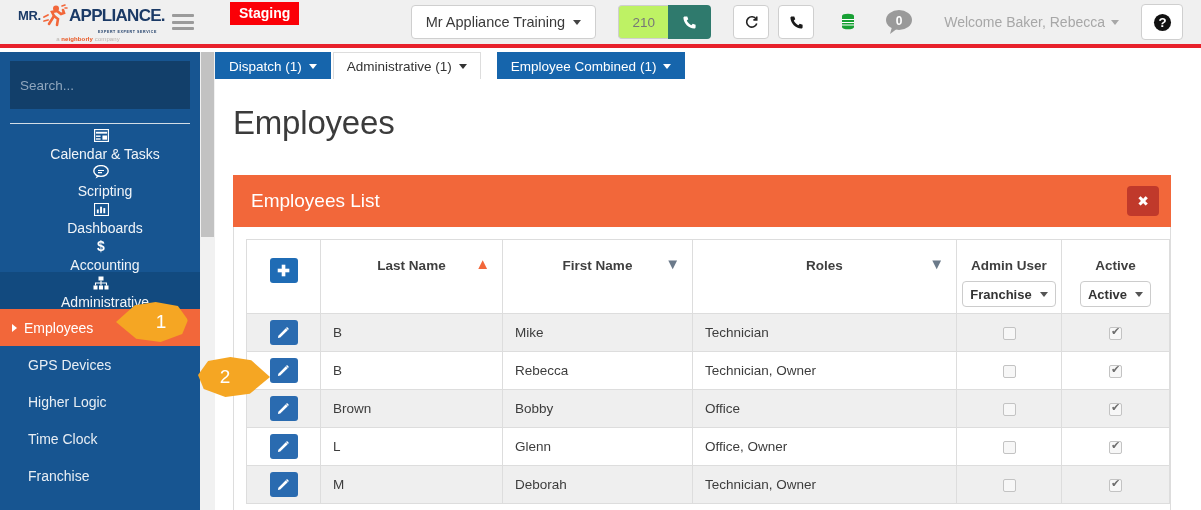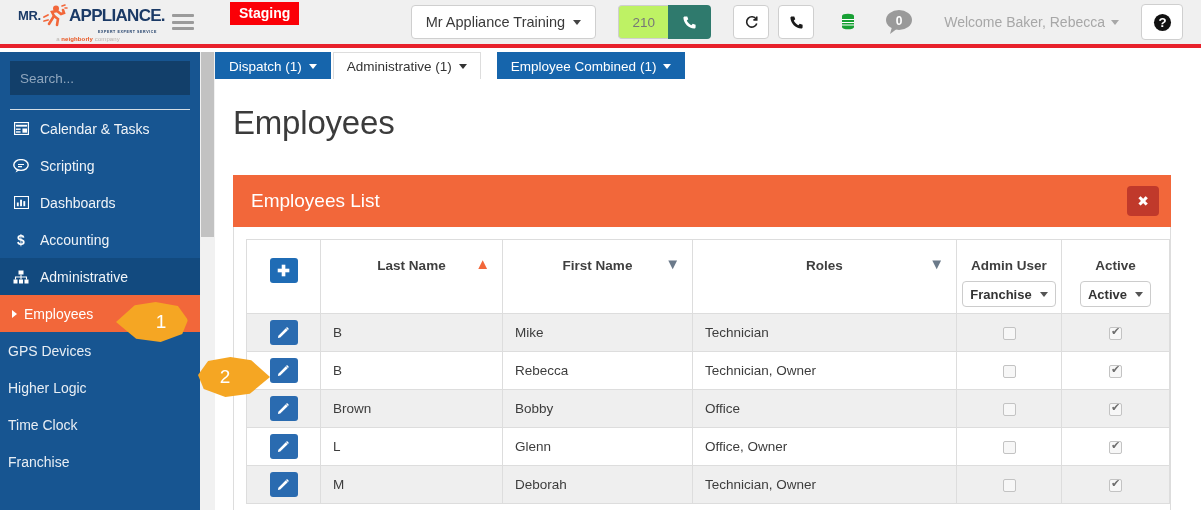--- a/index.html
+++ b/index.html
@@ -98,38 +98,38 @@
     border-right: 4px solid transparent; border-top: 5px solid #a7a7a7;
   }
   .help-btn { margin-left: 22px; margin-right: 18px; width: 42px; height: 36px; }
 
   
   .sidebar {
     position: absolute; top: 52px; left: 0; width: 200px; bottom: 0;
     background: #175591;
   }
   .search-box {
-    margin: 9px 10px 0 10px; height: 34px; background: #123f6a;
+    margin: 9px 10px 0 10px; height: 48px; background: #123f6a;
     display: flex; align-items: center; padding: 0 10px;
     border: none; cursor: text;
   }
   .search-box span { font-size: 13.5px; color: #8fa6bd; }
   .side-rule { height: 1px; background: #d3dde6; margin: 14px 10px 0 10px; }
   .nav-item {
     height: 37px; display: flex; align-items: center;
-    color: #f0f4f8; font-size: 14px; padding-left: 10px; cursor: pointer;
+    color: #f0f4f8; font-size: 14px; padding-left: 10px; cursor: pointer; flex-direction: column;
   }
   .nav-item .ni-icon {
     width: 22px; display: flex; align-items: center; justify-content: center;
     margin-right: 8px; flex: 0 0 22px;
   }
   .nav-item.current { background: #124a7f; }
   .nav-sub {
     height: 37px; display: flex; align-items: center;
-    color: #e8eef4; font-size: 14px; padding-left: 8px; cursor: pointer;
+    color: #e8eef4; font-size: 14px; padding-left: 28px; cursor: pointer;
   }
   .nav-sub.active { background: #f2673a; color: #fff; padding-left: 10px; }
   .nav-sub.active .arrow {
     width: 0; height: 0; border-top: 4px solid transparent;
     border-bottom: 4px solid transparent; border-left: 5px solid #fff;
     margin-right: 7px; margin-left: 2px;
   }
 
   
   .side-scroll {

